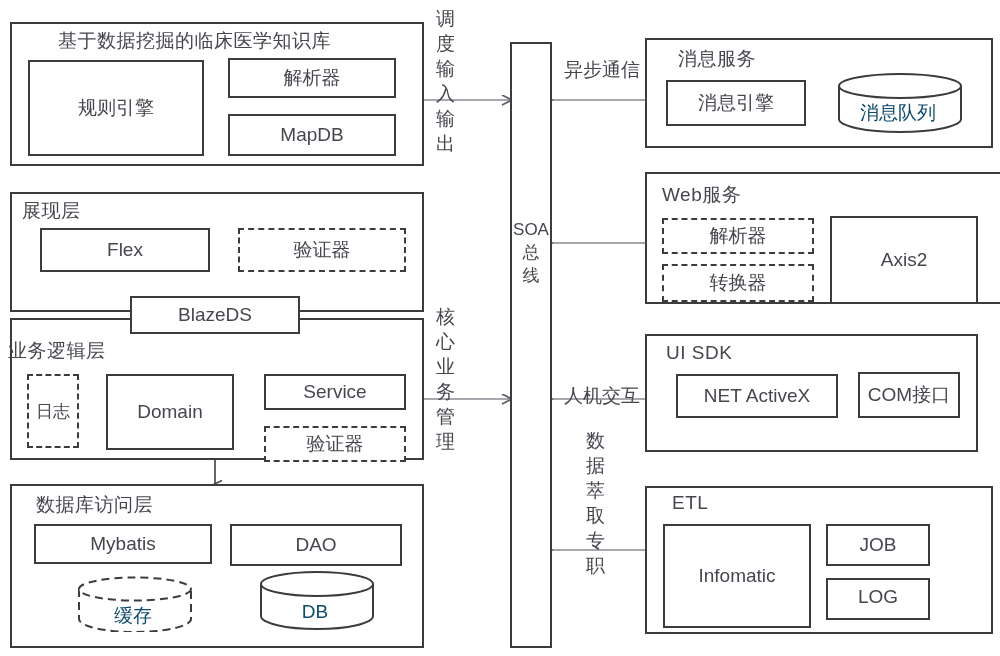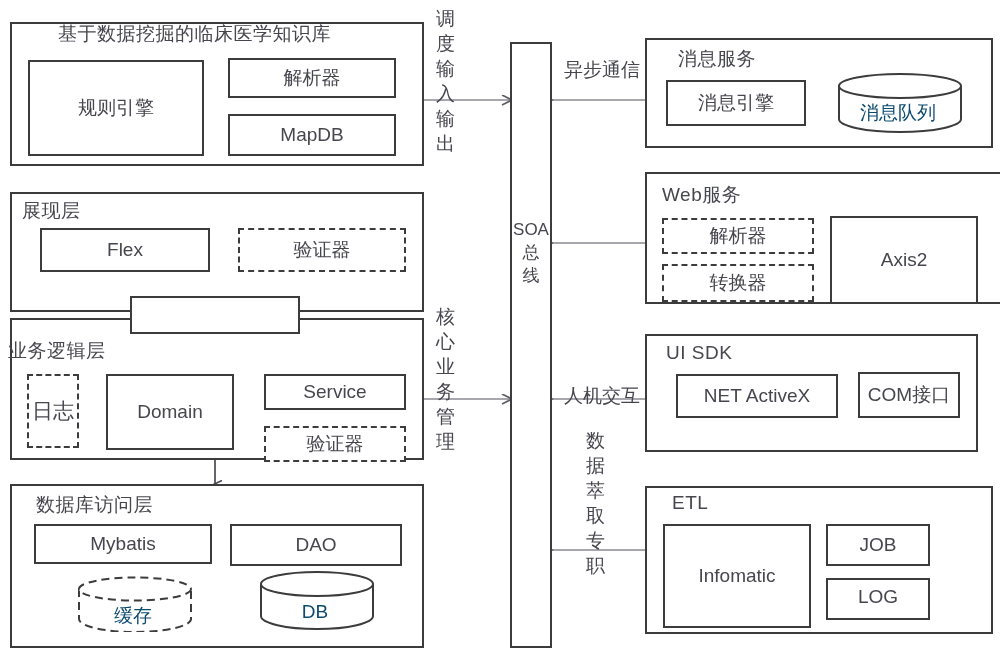--- a/index.html
+++ b/index.html
@@ -124,21 +124,21 @@
     <line x1="645" y1="243" x2="552" y2="243" stroke="#8a8a92" stroke-width="1.6" marker-end="url(#arrowOpenL)"></line>
 
     <line x1="645" y1="399" x2="552" y2="399" stroke="#8a8a92" stroke-width="1.6" marker-end="url(#arrowOpenL)"></line>
 
     <line x1="645" y1="550" x2="552" y2="550" stroke="#8a8a92" stroke-width="1.6" marker-end="url(#arrowOpenL)"></line>
 
     <line x1="215" y1="460" x2="215" y2="484" stroke="#4a4a52" stroke-width="1.7" marker-end="url(#arrowSolidD)"></line>
   </svg>
 
   <div class="box" style="left:10px; top:22px; width:414px; height:144px;"></div>
-  <div class="panel-title" style="left:58px; top:21px;">基于数据挖掘的临床医学知识库</div>
+  <div class="panel-title" style="left:58px; top:28px;">基于数据挖掘的临床医学知识库</div>
 
   <div class="box" style="left:28px; top:60px; width:176px; height:96px;"></div>
   <div class="centered-text" style="left:28px; top:60px; width:176px; height:96px;">规则引擎</div>
 
   <div class="box" style="left:228px; top:58px; width:168px; height:40px;"></div>
   <div class="centered-text" style="left:228px; top:58px; width:168px; height:40px;">解析器</div>
 
   <div class="box" style="left:228px; top:114px; width:168px; height:42px;"></div>
   <div class="centered-text" style="left:228px; top:114px; width:168px; height:42px;">MapDB</div>
 
@@ -148,32 +148,33 @@
   <div class="box" style="left:40px; top:228px; width:170px; height:44px;"></div>
   <div class="centered-text" style="left:40px; top:228px; width:170px; height:44px;">Flex</div>
 
   <div class="box dashed" style="left:238px; top:228px; width:168px; height:44px;"></div>
   <div class="centered-text" style="left:238px; top:228px; width:168px; height:44px;">验证器</div>
 
   <div class="box" style="left:10px; top:318px; width:414px; height:142px;"></div>
   <div class="panel-title" style="left:8px; top:338px;">业务逻辑层</div>
 
   <div class="box dashed" style="left:27px; top:374px; width:52px; height:74px;"></div>
-  <div class="centered-text" style="left:27px; top:374px; width:52px; height:74px; font-size:21px;">日志</div>
+  <div class="centered-text" style="left:27px; top:374px; width:52px; height:74px; font-size:17px;">日志</div>
 
   <div class="box" style="left:106px; top:374px; width:128px; height:76px;"></div>
   <div class="centered-text" style="left:106px; top:374px; width:128px; height:76px;">Domain</div>
 
   <div class="box" style="left:264px; top:374px; width:142px; height:36px;"></div>
   <div class="centered-text" style="left:264px; top:374px; width:142px; height:36px;">Service</div>
 
   <div class="box dashed" style="left:264px; top:426px; width:142px; height:36px;"></div>
   <div class="centered-text" style="left:264px; top:426px; width:142px; height:36px;">验证器</div>
 
   <div class="box" style="left:130px; top:296px; width:170px; height:38px; z-index:5;"></div>
+  <div class="centered-text" style="left:130px; top:296px; width:170px; height:38px; z-index:6;">BlazeDS</div>
 
   <div class="box" style="left:10px; top:484px; width:414px; height:164px;"></div>
   <div class="panel-title" style="left:36px; top:492px;">数据库访问层</div>
 
   <div class="box" style="left:34px; top:524px; width:178px; height:40px;"></div>
   <div class="centered-text" style="left:34px; top:524px; width:178px; height:40px;">Mybatis</div>
 
   <div class="box" style="left:230px; top:524px; width:172px; height:42px;"></div>
   <div class="centered-text" style="left:230px; top:524px; width:172px; height:42px;">DAO</div>
 

